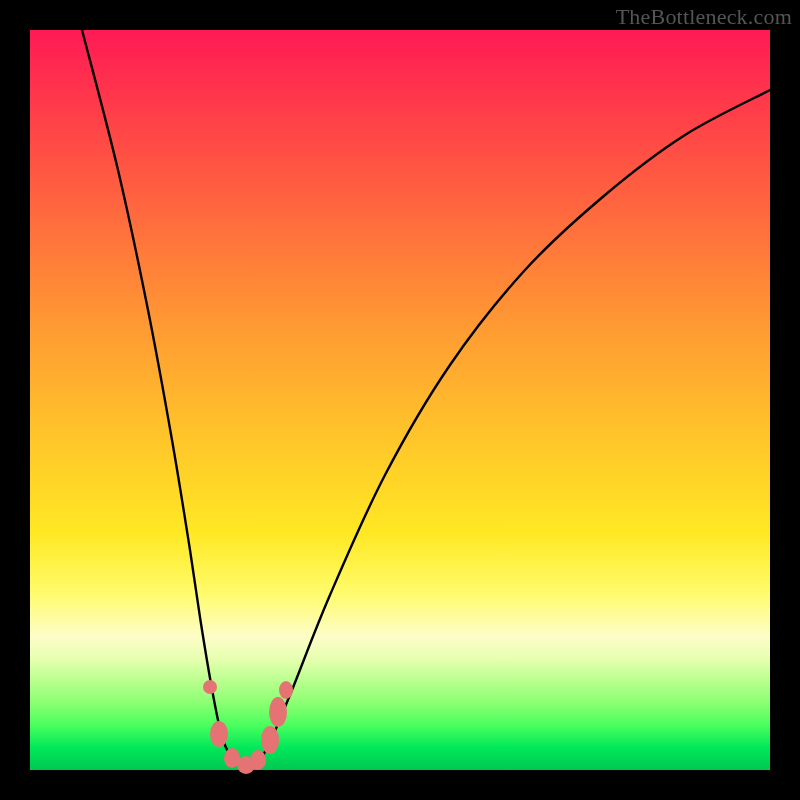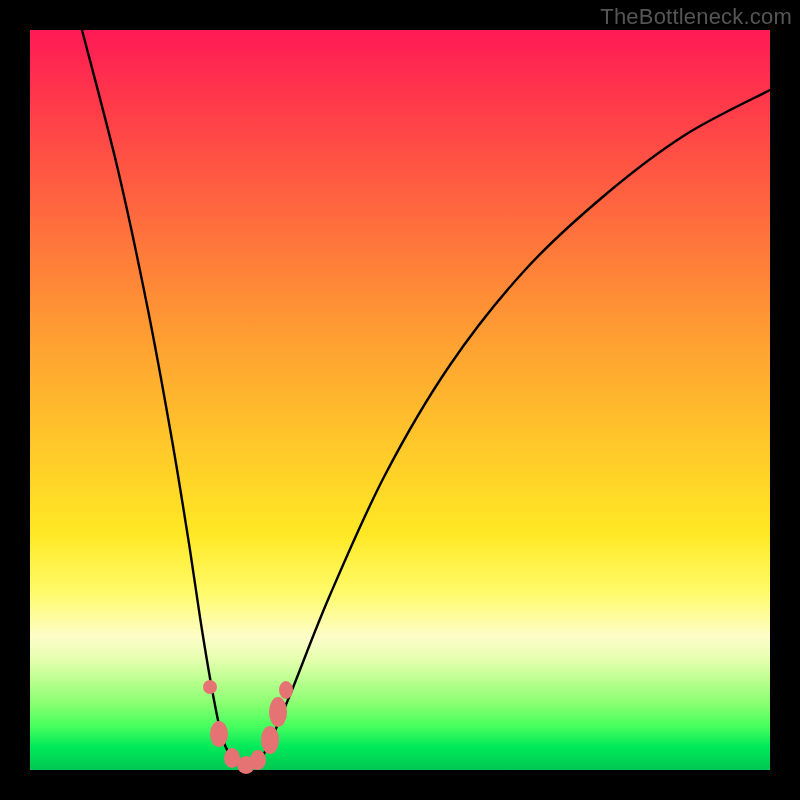--- a/index.html
+++ b/index.html
@@ -45,20 +45,21 @@
     );
   }
   .watermark {
     position: absolute;
     top: 4px;
     right: 8px;
     color: #555;
     font-size: 22px;
     letter-spacing: 0.2px;
     user-select: none;
+    font-family: Liberation Serif, serif;
   }
   svg.curve {
     position: absolute;
     left: 0;
     top: 0;
     width: 740px;
     height: 740px;
     overflow: visible;
   }
 </style>

